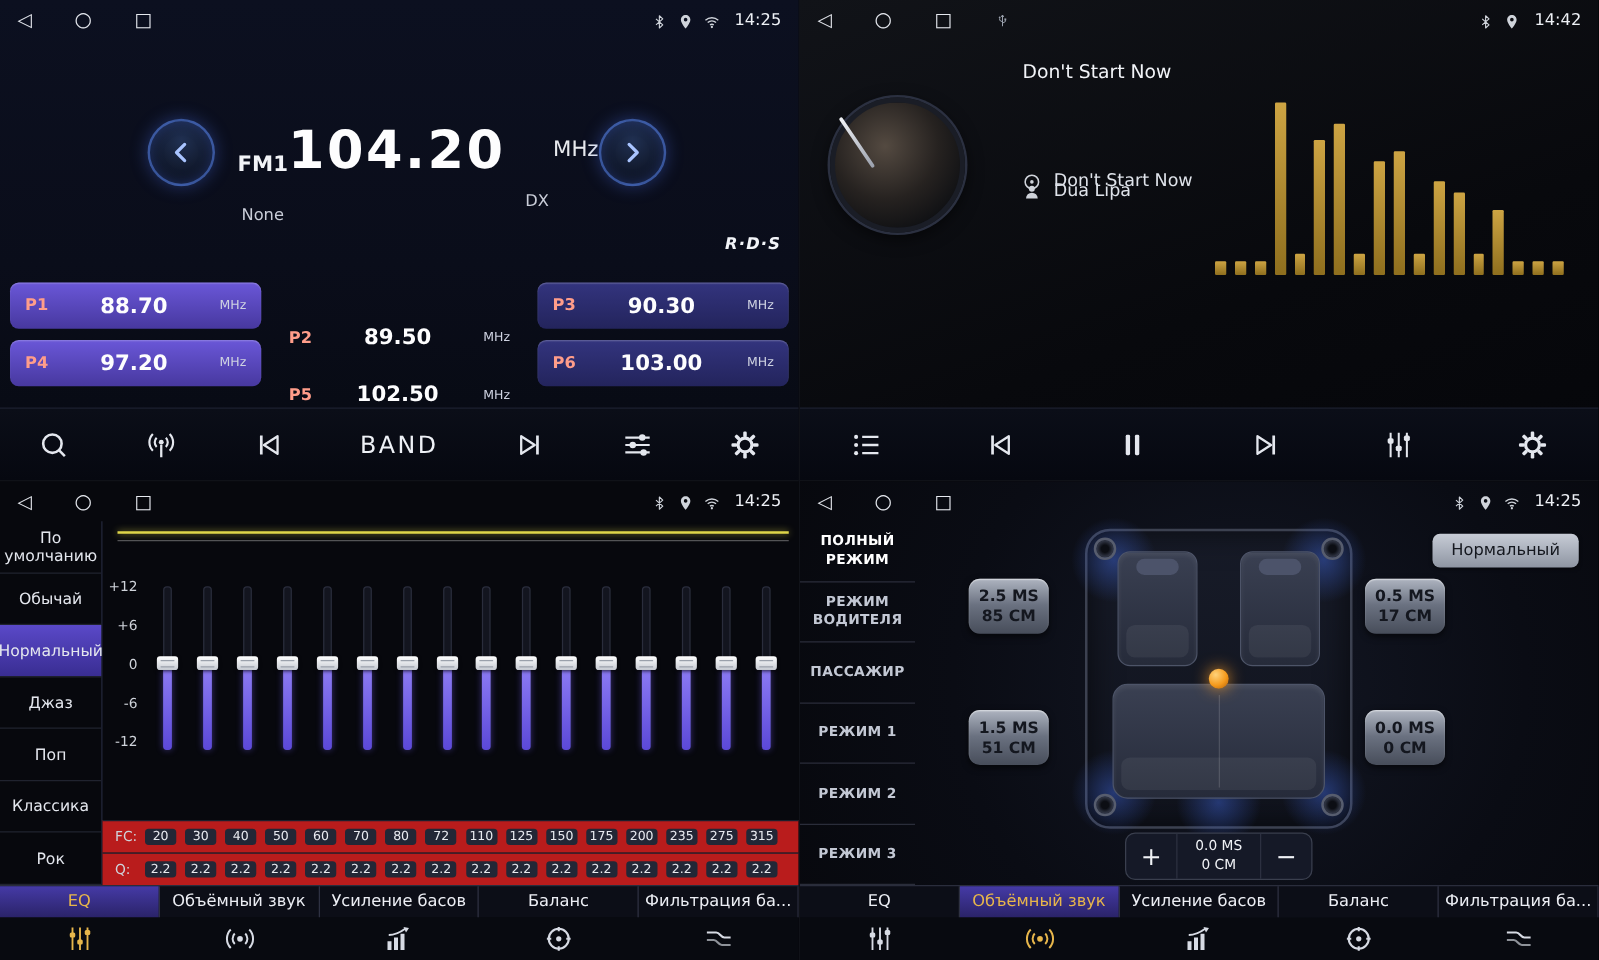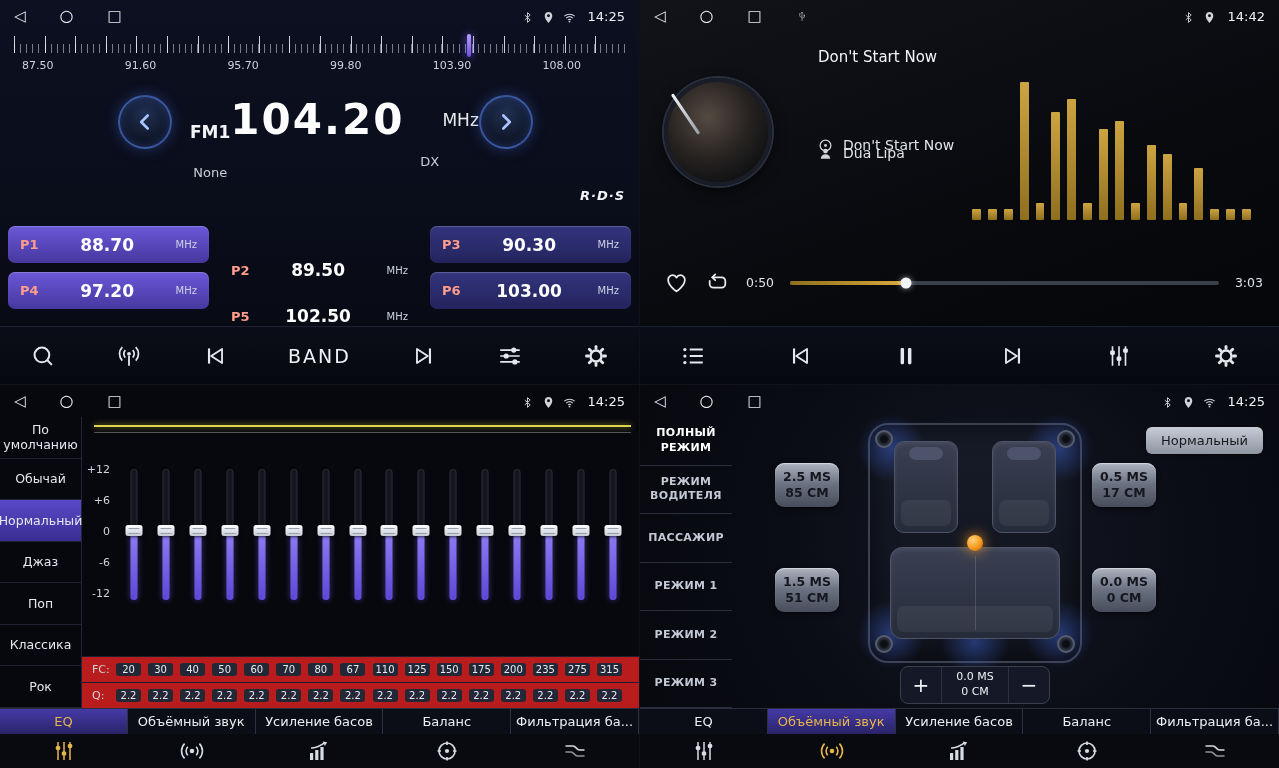--- a/index.html
+++ b/index.html
@@ -272,34 +272,20 @@
         <svg class="ic">
             <use href="#i-loc"></use>
           </svg>
         <svg class="ic">
             <use href="#i-wifi"></use>
           </svg>
         <span class="sb-time">14:25</span>
       </span>
     </div>
 
-    <div class="freq-scale">
-      <div class="ruler-minor"></div>
-      <div class="ruler-major"></div>
-      <div class="scale-indicator"></div>
-      <div class="scale-labels">
-
-      <span class="scale-label">87.50</span>
-          <span class="scale-label">91.60</span>
-          <span class="scale-label">95.70</span>
-          <span class="scale-label">99.80</span>
-          <span class="scale-label">103.90</span>
-          <span class="scale-label">108.00</span>
-        </div>
-    </div>
 
     <div class="tune-row">
       <div class="nav-circle">
           <svg>
             <use href="#i-chevL"></use>
           </svg>
         </div>
       <div class="band-block">
         <div class="band-name">FM1</div>
         <div class="band-sub">None</div>
@@ -441,38 +427,20 @@
         <div class="bar" style="height: 12%;"></div>
         <div class="bar" style="height: 54%;"></div>
         <div class="bar" style="height: 48%;"></div>
         <div class="bar" style="height: 12%;"></div>
         <div class="bar" style="height: 38%;"></div>
         <div class="bar" style="height: 8%;"></div>
         <div class="bar" style="height: 8%;"></div>
         <div class="bar" style="height: 8%;"></div>
       </div>
 
-    <div class="ctrl-row">
-      <span class="ctrl-ic">
-          <svg>
-            <use href="#i-heart"></use>
-          </svg>
-        </span>
-      <span class="ctrl-ic">
-          <svg>
-            <use href="#i-repeat"></use>
-          </svg>
-        </span>
-      <span class="time">0:50</span>
-      <div class="progress">
-        <div class="fill" style="width: 27%;"></div>
-        <div class="knob" style="left: 27%;"></div>
-      </div>
-      <span class="time">3:03</span>
-    </div>
 
     <div class="toolbar">
       <div class="tb-item">
           <svg>
             <use href="#i-queue"></use>
           </svg>
         </div>
       <div class="tb-item">
           <svg>
             <use href="#i-prev"></use>
@@ -644,21 +612,21 @@
               <div class="cell">
                 <span>60</span>
               </div>
               <div class="cell">
                 <span>70</span>
               </div>
               <div class="cell">
                 <span>80</span>
               </div>
               <div class="cell">
-                <span>67</span>
+                <span>72</span>
               </div>
               <div class="cell">
                 <span>110</span>
               </div>
               <div class="cell">
                 <span>125</span>
               </div>
               <div class="cell">
                 <span>150</span>
               </div>

